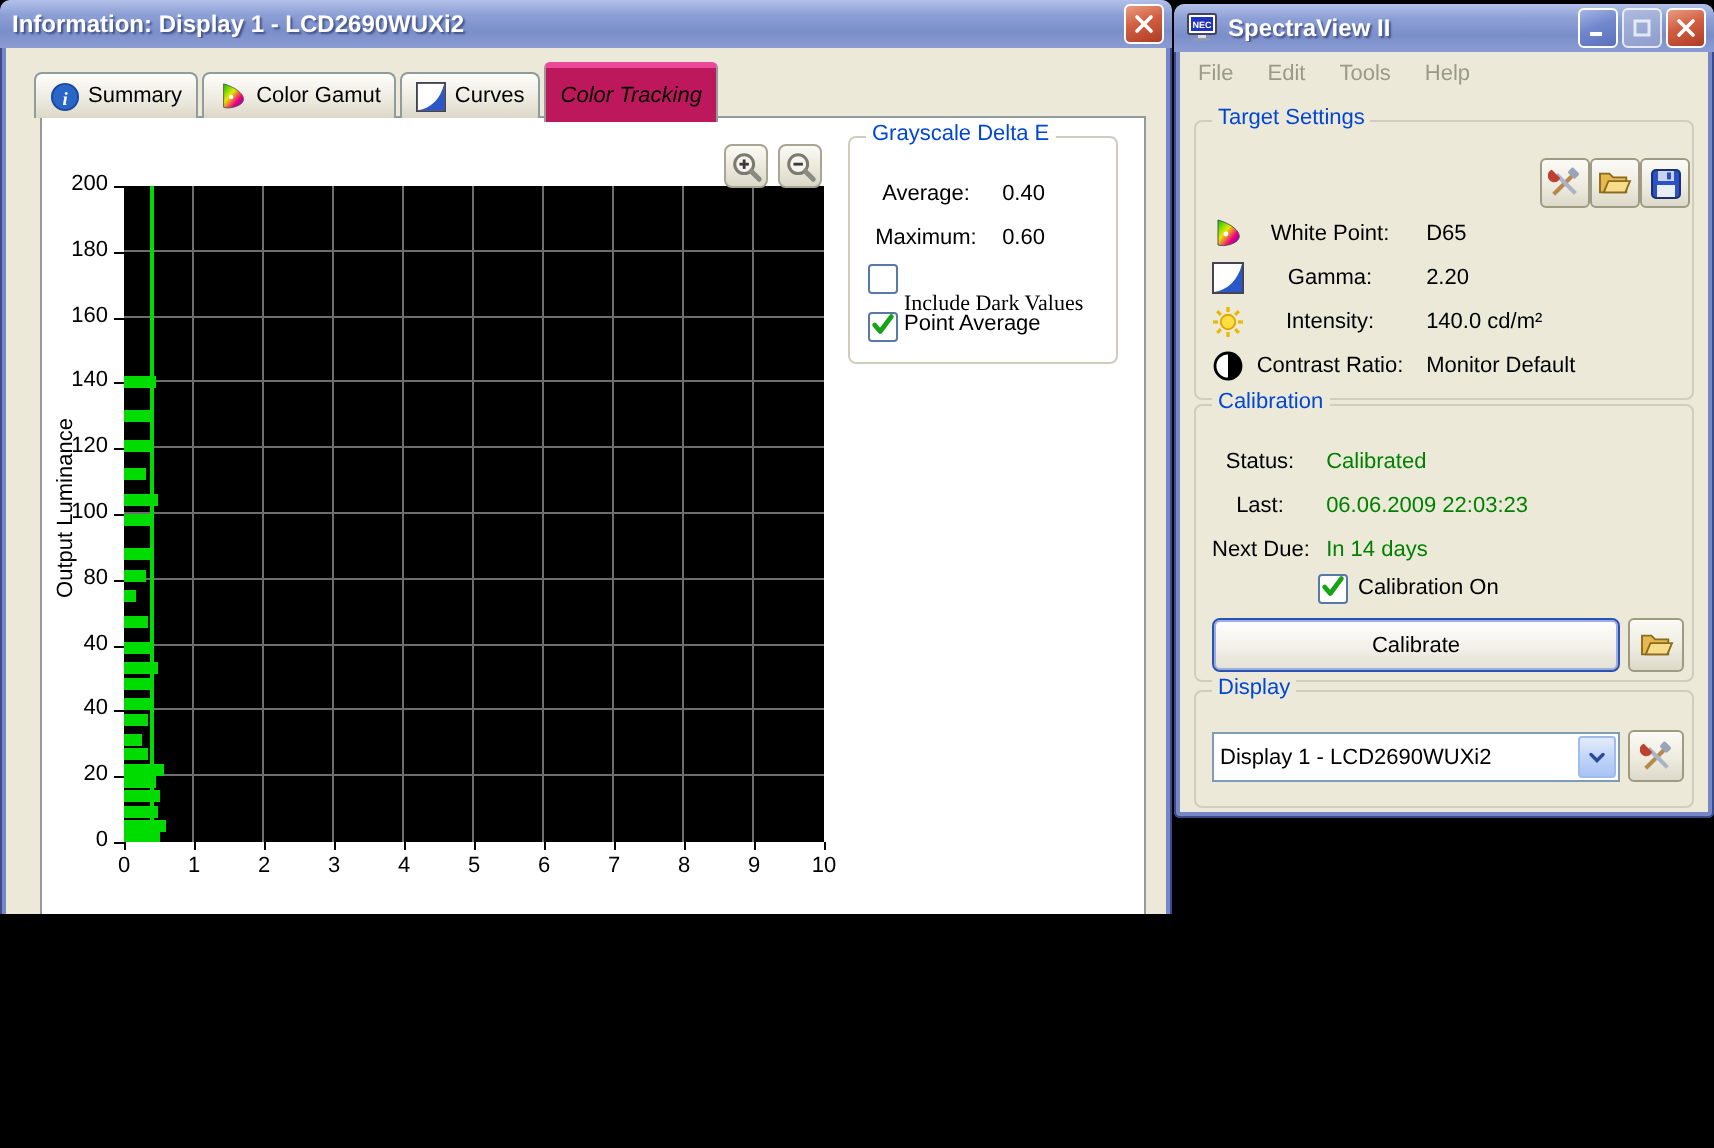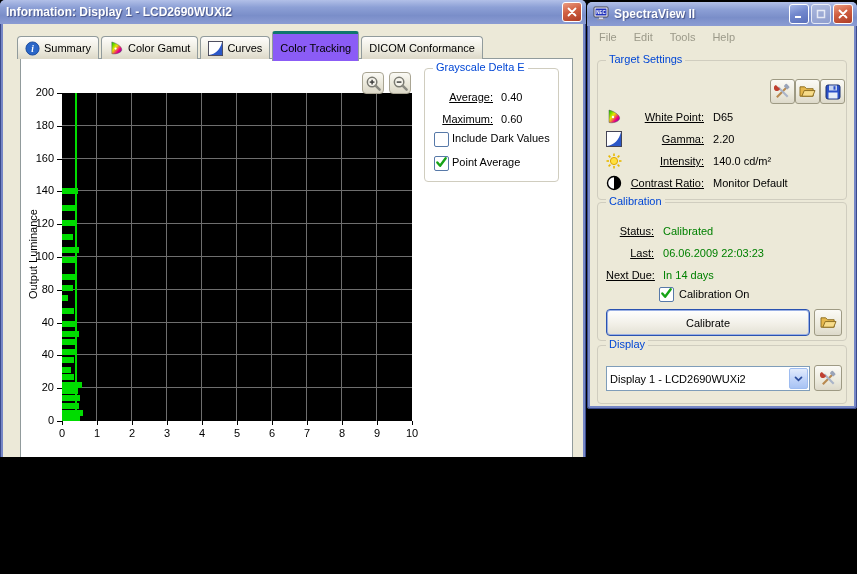--- a/index.html
+++ b/index.html
@@ -21,22 +21,22 @@
   .tbtn.maxd{background:linear-gradient(160deg,#b3bedf,#93a1cf);opacity:.8;}
   .winbody{position:absolute;left:3px;right:3px;top:24px;bottom:3px;background:#ece9d8;padding-left:25px;}
 
   
   .tabs{position:absolute;left:14px;top:9px;display:flex;align-items:flex-end;height:26px;z-index:3;}
   .tab{height:22px;display:flex;align-items:center;padding:0 7px;margin-right:2px;
        background:linear-gradient(180deg,#fefdfb,#eceade 60%,#dcd8c8);
        border:1px solid #919b9c;border-bottom:none;border-radius:4px 4px 0 0;cursor:default;}
   .tab .tlabel{white-space:nowrap;}
   .tab .ticon{width:15px;height:15px;margin-right:4px;flex:none;}
-  .tab.active{height:27px;background:#8b5cf6;border-top:3px solid #0f766e;margin-bottom:-2px;
-       border-radius:3px 3px 0 0;}
+  .tab.active{height:27px;background:#be185d;border-top:3px solid #ec4899;margin-bottom:-2px;
+       border-radius:3px 3px 0 0;font-style:italic;}
 
   
   .panel{position:absolute;left:17px;top:34px;width:551px;height:494px;background:#fff;
          border:1px solid #919b9c;z-index:1;}
 
   
   #chart{position:absolute;left:0;top:0;width:460px;height:420px;}
   #plot{position:absolute;left:41px;top:34px;width:350px;height:328px;background:#000;overflow:hidden;}
   .vgrid{position:absolute;top:0;bottom:0;width:1px;background:#6e6e6e;}
   .hgrid{position:absolute;left:0;right:0;height:1px;background:#6e6e6e;}
@@ -52,21 +52,21 @@
   .zoombtn{position:absolute;width:20px;height:20px;border:1px solid #a9a593;border-radius:4px;
            background:linear-gradient(180deg,#fbfaf5,#e9e6d8 60%,#dcd8c8);
            display:flex;align-items:center;justify-content:center;}
 
   
   .group{position:absolute;border:1px solid #d0cdbf;border-radius:4px;}
   .gtitle{position:absolute;top:-8px;left:8px;padding:0 3px;color:#0046d5;background:#ece9d8;white-space:nowrap;}
   .gtitle.onwhite{background:#fff;}
 
   .row{position:absolute;white-space:nowrap;}
-  .rlabel{display:inline-block;text-align:right;text-decoration:underline;}
+  .rlabel{display:inline-block;text-align:center;}
   .green{color:#008000;}
 
   
   .cb{position:absolute;width:13px;height:13px;background:#fff;border:1px solid #5779a8;border-radius:2px;}
   .cb svg{position:absolute;left:0;top:-1px;}
   .combo{position:absolute;background:#fff;border:1px solid #7f9db9;display:flex;align-items:center;}
   .combo .ctext{flex:1;white-space:nowrap;overflow:hidden;padding-left:3px;}
   .combo .cicon{width:15px;height:15px;margin-left:3px;flex:none;}
   .arrowbtn{width:17px;align-self:stretch;margin:1px;border:1px solid #9ebcf0;border-radius:2px;flex:none;
             background:linear-gradient(180deg,#e3ecfc,#c2d5f9 50%,#a8c3f4);
@@ -132,23 +132,20 @@
           <span class="ticon">
             <svg width="15" height="15" viewBox="0 0 16 16">
                 <rect x="0.5" y="0.5" width="15" height="15" fill="#fff" stroke="#445"></rect>
                 <path d="M1 15 C8 14 13 9 15 1 L15 15 Z" fill="#2b57c8"></path>
               </svg>
           </span>
           <span class="tlabel">Curves</span>
         </div>
         <div class="tab active">
           <span class="tlabel">Color Tracking</span>
-        </div>
-        <div class="tab">
-          <span class="tlabel">DICOM Conformance</span>
         </div>
       </div>
 
       <div class="panel">
 
         <div id="chart">
           <div id="plot">
               <div class="vgrid" style="left: 34px; background: rgb(110, 110, 110);"></div>
               <div class="vgrid" style="left: 69px; background: rgb(110, 110, 110);"></div>
               <div class="vgrid" style="left: 104px; background: rgb(110, 110, 110);"></div>
@@ -261,21 +258,21 @@
             <span class="rlabel" style="width:60px;">Average:</span>
             <span style="margin-left:5px;">0.40</span>
           </div>
           <div class="row" style="left:8px;top:44px;">
             <span class="rlabel" style="width:60px;">Maximum:</span>
             <span style="margin-left:5px;">0.60</span>
           </div>
           <span class="cb" style="left:9px;top:63px;">
             
           </span>
-          <div class="row" style="left:27px;top:63px;">Include Dark Values</div>
+          <div class="row" style="left:27px;top:77px;font-family:Liberation Serif, serif;">Include Dark Values</div>
           <span class="cb" style="left:9px;top:87px;">
             <svg width="13" height="13" viewBox="0 0 14 14">
                 <path d="M2.5 7 L5.5 10.5 L11.5 2.5" fill="none" stroke="#17a317" stroke-width="2.6" stroke-linecap="round" stroke-linejoin="round"></path>
               </svg>
           </span>
           <div class="row" style="left:27px;top:87px;">Point Average</div>
         </div>
       </div>
 
       <svg class="grip" width="14" height="14">

